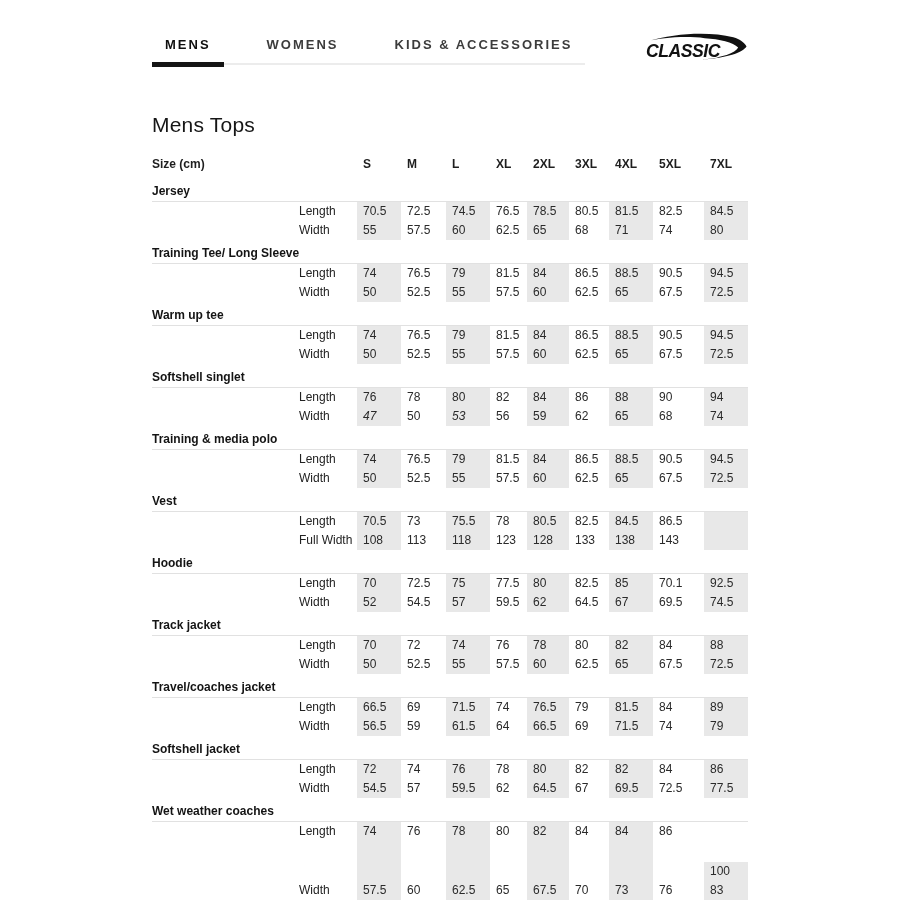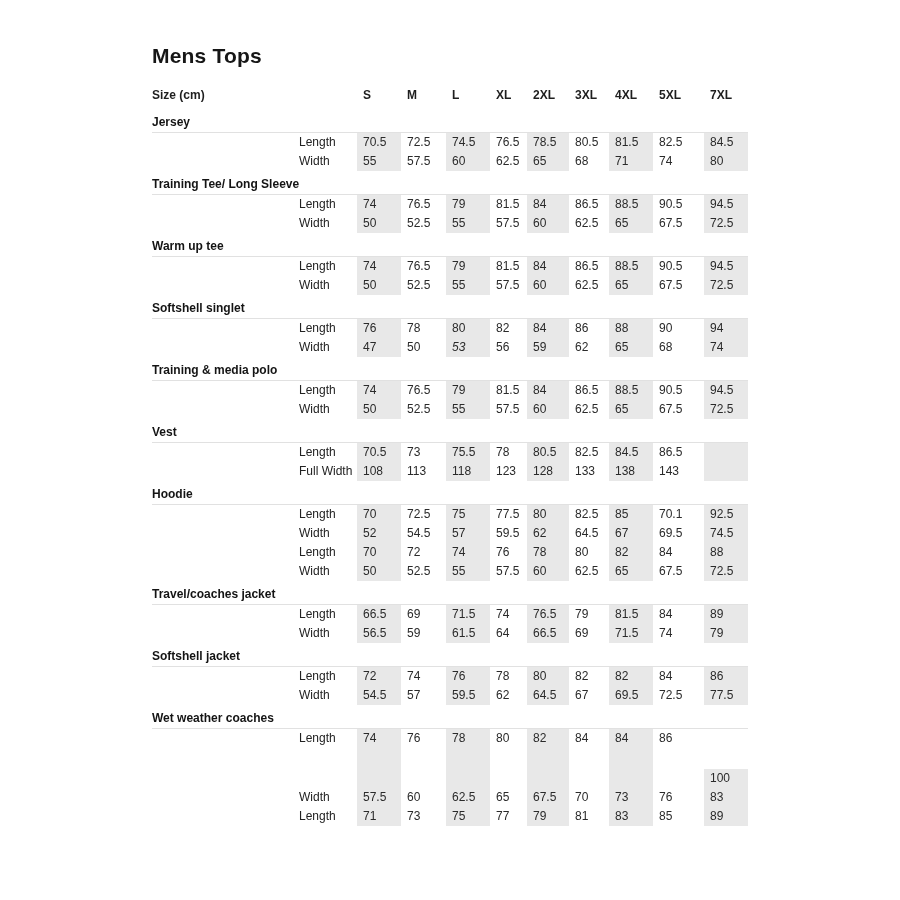--- a/index.html
+++ b/index.html
@@ -19,21 +19,21 @@
     padding:9px 13px 11px; position:relative; white-space:nowrap; cursor:pointer;
   }
   .tab.active { color:#0f0f0f; font-weight:800; }
   .tab.active::after {
     content:""; position:absolute; left:0; right:0; bottom:-4px; height:5px; background:#141414;
   }
   .logo { margin-top:1px; }
   .logo svg { display:block; }
 
   
-  h1 { font-size:21px; font-weight:700; margin:44px 0 16px; color:#161616; letter-spacing:0.2px; }
+  h1 { font-size:21px; font-weight:400; margin:44px 0 16px; color:#161616; letter-spacing:0.2px; }
 
   
   .grid {
     display:grid;
     grid-template-columns:147px 58px 44px 45px 44px 37px 42px 40px 44px 51px 44px;
   }
   .header-row { margin-bottom:3px; }
   .unit { grid-column:1/3; font-size:12px; font-weight:700; padding:4px 0; }
   .size-h { font-size:12px; font-weight:700; padding:4px 0 4px 6px; }
 
@@ -43,20 +43,33 @@
   }
   .rlabel { font-size:12px; line-height:16px; padding:1px 0 2px; color:#222; }
   .cell   { font-size:12px; line-height:16px; padding:1px 0 2px 6px; color:#2a2a2a; }
   .cell.alt { background:#e8e8e8; }
 </style>
 </head>
 <body>
 
 <div class="page">
 
+  <header class="topbar">
+    <nav class="tabs">
+      <div class="tab active">MENS</div>
+      <div class="tab">WOMENS</div>
+      <div class="tab">KIDS &amp; ACCESSORIES</div>
+    </nav>
+    <div class="logo">
+      <svg width="103" height="40" viewBox="0 0 210 80" xmlns="http://www.w3.org/2000/svg">
+        <path fill="#111" d="M6 24 C 60 8, 130 4, 180 16 C 194 20, 203 27, 207 35 C 198 48, 168 58, 116 62 C 158 57, 184 49, 190 37 C 180 26, 152 20, 122 18 C 82 13, 32 17, 6 24 Z"></path>
+        <text x="2" y="57" font-size="36" font-style="italic" font-weight="900" letter-spacing="-1" fill="#111" stroke="#ffffff" stroke-width="4" paint-order="stroke" font-family="Liberation Sans, sans-serif">CLASSIC</text>
+      </svg>
+    </div>
+  </header>
 
   <h1>Mens Tops</h1>
 
   <div class="sizechart">
     <div class="grid header-row" id="size-header-row">
       <div class="unit">Size (cm)</div>
 
     <div class="size-h" style="grid-column: 3;">S</div>
         <div class="size-h" style="grid-column: 4;">M</div>
         <div class="size-h" style="grid-column: 5;">L</div>
@@ -158,21 +171,21 @@
             <div class="cell alt" style="grid-column: 5;">80</div>
             <div class="cell" style="grid-column: 6;">82</div>
             <div class="cell alt" style="grid-column: 7;">84</div>
             <div class="cell" style="grid-column: 8;">86</div>
             <div class="cell alt" style="grid-column: 9;">88</div>
             <div class="cell" style="grid-column: 10;">90</div>
             <div class="cell alt" style="grid-column: 11;">94</div>
           </div>
           <div class="grid row">
             <div class="rlabel" style="grid-column: 2;">Width</div>
-            <div class="cell alt" style="grid-column: 3;">47</div>
+            <div class="cell alt" style="grid-column: 3; font-style: italic;">47</div>
             <div class="cell" style="grid-column: 4;">50</div>
             <div class="cell alt" style="grid-column: 5; font-style: italic;">53</div>
             <div class="cell" style="grid-column: 6;">56</div>
             <div class="cell alt" style="grid-column: 7;">59</div>
             <div class="cell" style="grid-column: 8;">62</div>
             <div class="cell alt" style="grid-column: 9;">65</div>
             <div class="cell" style="grid-column: 10;">68</div>
             <div class="cell alt" style="grid-column: 11;">74</div>
           </div>
         </section>
@@ -251,20 +264,21 @@
             <div class="cell alt" style="grid-column: 5;">57</div>
             <div class="cell" style="grid-column: 6;">59.5</div>
             <div class="cell alt" style="grid-column: 7;">62</div>
             <div class="cell" style="grid-column: 8;">64.5</div>
             <div class="cell alt" style="grid-column: 9;">67</div>
             <div class="cell" style="grid-column: 10;">69.5</div>
             <div class="cell alt" style="grid-column: 11;">74.5</div>
           </div>
         </section>
         <section>
+          <div class="section-title">Track jacket</div>
           <div class="grid row">
             <div class="rlabel" style="grid-column: 2;">Length</div>
             <div class="cell alt" style="grid-column: 3;">70</div>
             <div class="cell" style="grid-column: 4;">72</div>
             <div class="cell alt" style="grid-column: 5;">74</div>
             <div class="cell" style="grid-column: 6;">76</div>
             <div class="cell alt" style="grid-column: 7;">78</div>
             <div class="cell" style="grid-column: 8;">80</div>
             <div class="cell alt" style="grid-column: 9;">82</div>
             <div class="cell" style="grid-column: 10;">84</div>

